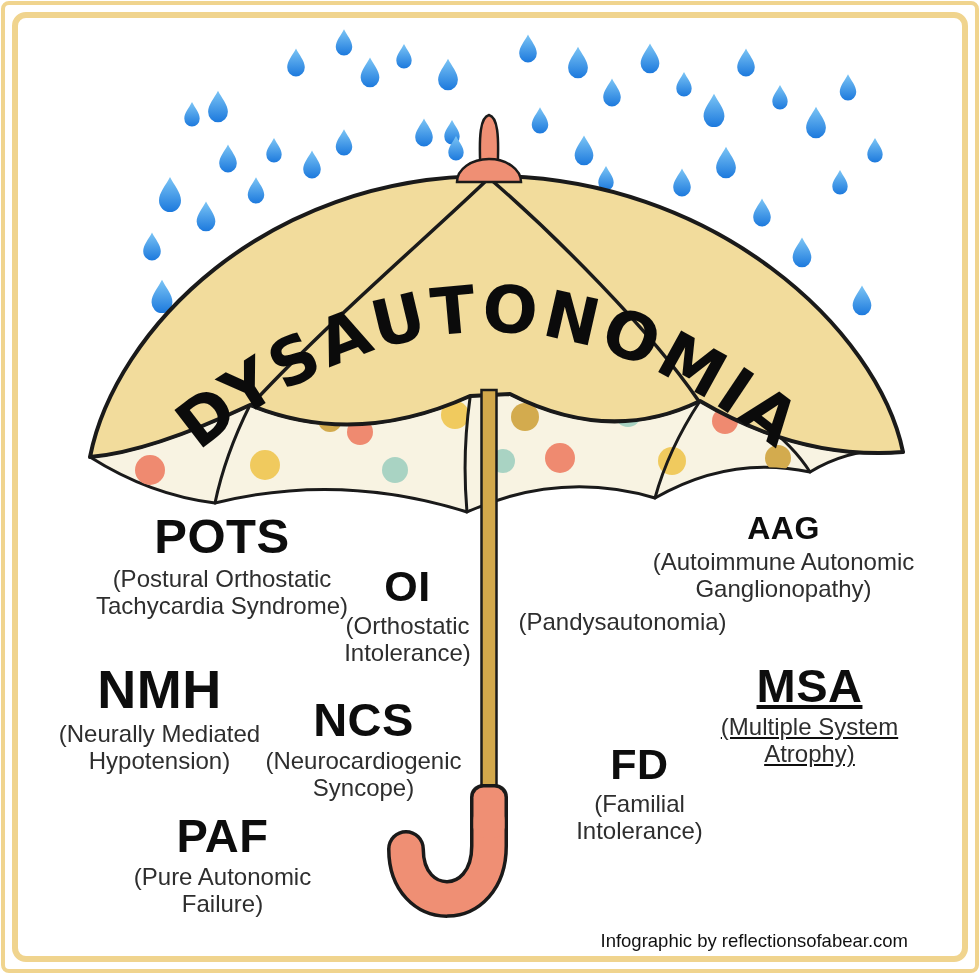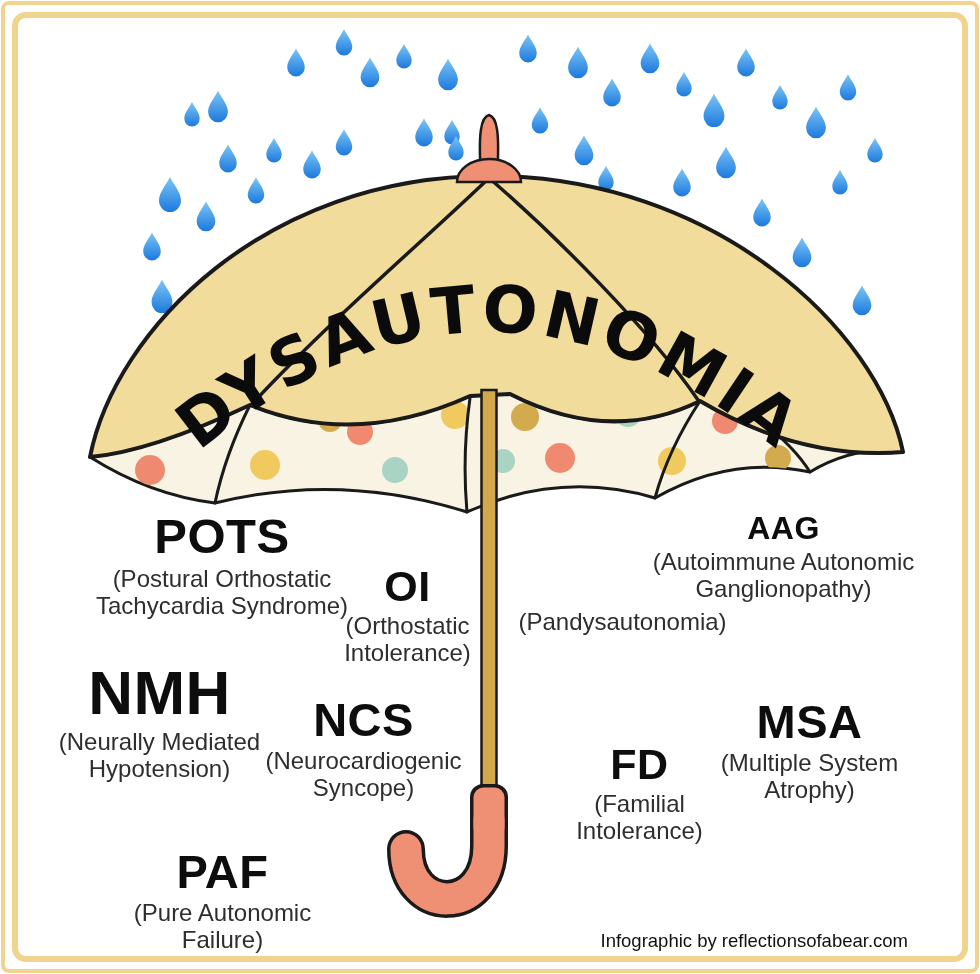--- a/index.html
+++ b/index.html
@@ -14,25 +14,25 @@
   svg.scene{position:absolute;left:0;top:0;}
 
   
   .cond{position:absolute;text-align:center;color:#0d0d0d;}
   .cond .abbr{font-weight:bold;line-height:1;letter-spacing:.5px;}
   .cond .full{font-size:24px;line-height:1.13;color:#2e2e2e;margin-top:4px;white-space:pre-line;}
   .pots  {left:87px; top:512px;width:270px;} .pots .abbr{font-size:49px;}
   .oi    {left:305px;top:557px;width:205px;} .oi .abbr{font-size:43px;margin-top:8px;}
   .aag   {left:641px;top:512px;width:285px;} .aag .abbr{font-size:32px;}
   .pandys{left:490px;top:604px;width:265px;} .pandys .abbr{font-size:48px;}
-  .nmh   {left:37px; top:662px;width:245px;} .nmh .abbr{font-size:62px;}
+  .nmh   {left:37px; top:662px;width:245px;} .nmh .abbr{font-size:54px;}
   .ncs   {left:241px;top:696px;width:245px;} .ncs .abbr{font-size:47px;}
-  .msa   {left:687px;top:698px;width:245px;} .msa .abbr{font-size:47px;}
+  .msa   {left:687px;top:662px;width:245px;text-decoration:underline;} .msa .abbr{font-size:47px;}
   .fd    {left:527px;top:743px;width:225px;} .fd .abbr{font-size:43px;}
-  .paf   {left:100px;top:812px;width:245px;} .paf .abbr{font-size:47px;margin-top:36px;}
+  .paf   {left:100px;top:812px;width:245px;} .paf .abbr{font-size:47px;}
 
   .attribution{position:absolute;right:72px;top:886px;font-size:18.5px;color:#111;margin-top:44px;}
 </style>
 </head>
 <body>
 
 <svg class="scene" width="980" height="974" viewBox="0 0 980 974">
   <defs>
     <linearGradient id="dropGrad" x1="0" y1="0" x2="0" y2="1">
       <stop offset="0" style="stop-color:var(--drop-top)"></stop>

